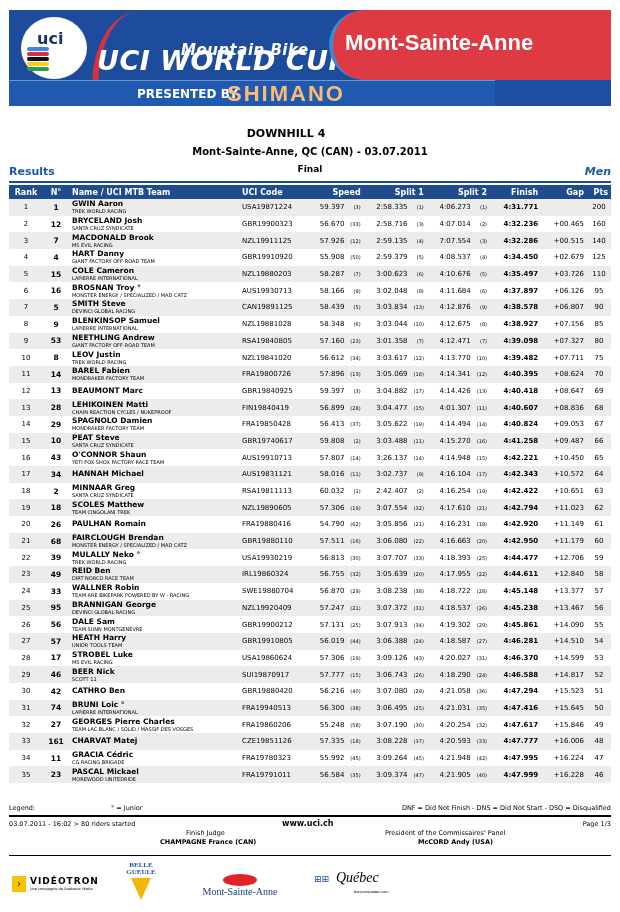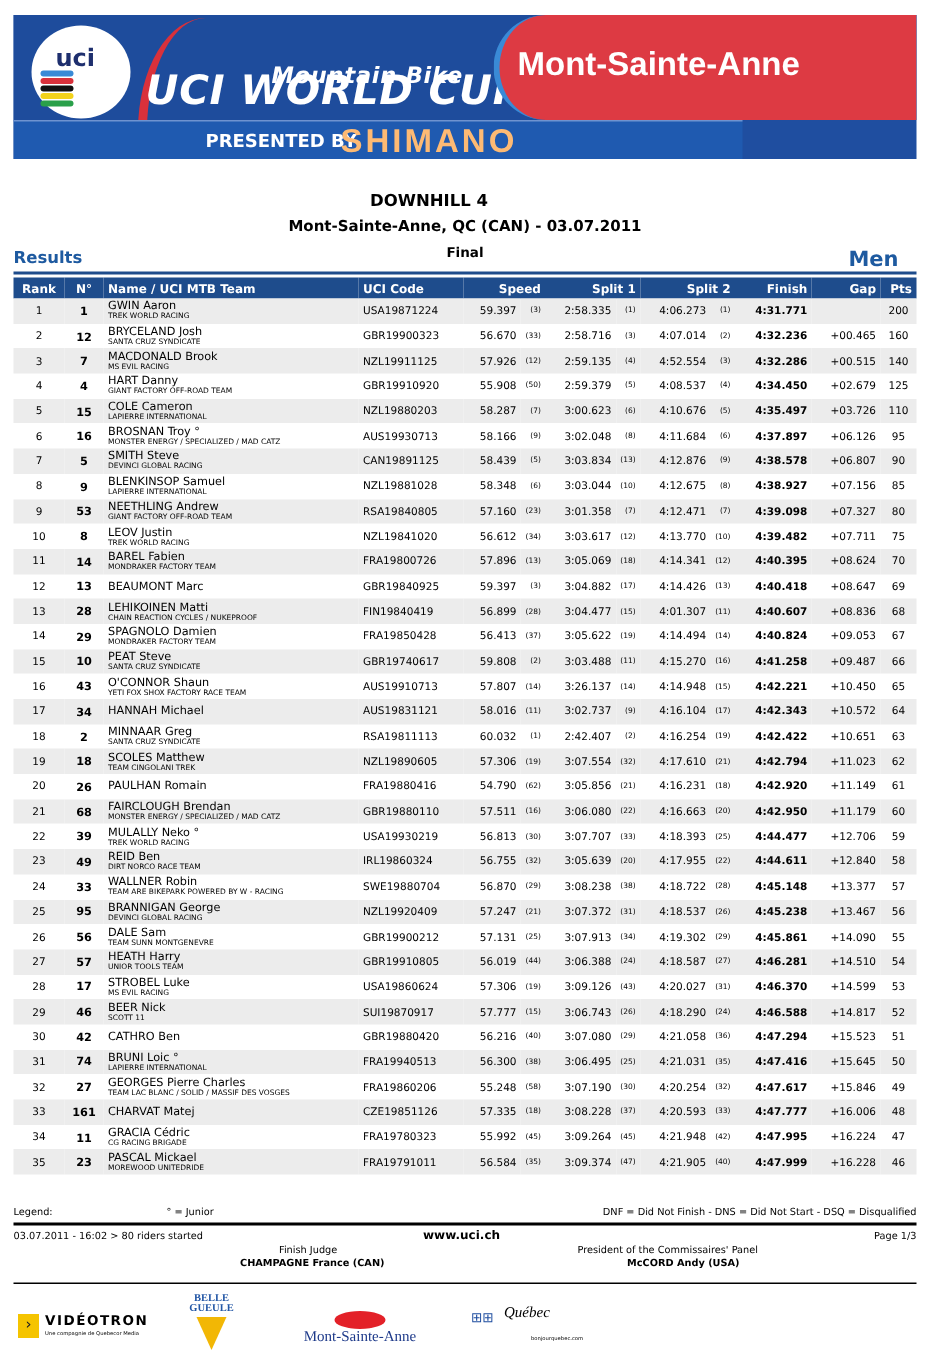--- a/index.html
+++ b/index.html
@@ -16,31 +16,31 @@
   .title-big { position: absolute; left: 88px; top: 35px; font-size: 27px; font-style: italic; font-weight: bold; color: #fff; letter-spacing: 0.5px; }
   .city-box { position: absolute; left: 320px; top: 0; width: 282px; height: 70px; background: #dd3a43; border-radius: 40px 0 0 40px; border-left: 4px solid #3a8ad6; }
   .city-text { position: absolute; left: 12px; top: 20px; font-size: 22px; font-weight: bold; color: #fff; font-family: "Liberation Sans", sans-serif; }
   .presented { position: absolute; left: 128px; top: 6px; font-size: 12px; font-weight: bold; color: #fff; }
   .shimano { position: absolute; left: 218px; top: 0px; font-size: 22px; font-weight: bold; color: #fdba74; letter-spacing: 2px; font-family: "Liberation Sans", sans-serif; }
 
   .event-title { position: absolute; left: 0; width: 572px; top: 127px; text-align: center; font-size: 11px; font-weight: bold; }
   .event-sub { position: absolute; left: 0; width: 620px; top: 146px; text-align: center; font-size: 10px; font-weight: bold; }
   .results-lbl { position: absolute; left: 9px; top: 165px; font-size: 11px; font-weight: bold; color: #1e5aa0; }
   .final-lbl { position: absolute; left: 0; width: 620px; top: 164px; text-align: center; font-size: 9px; font-weight: bold; }
-  .men-lbl { position: absolute; right: 21px; top: 165px; font-size: 14px; font-weight: bold; color: #1e5aa0; }
+  .men-lbl { position: absolute; right: 9px; top: 165px; font-size: 11px; font-weight: bold; color: #1e5aa0; font-style: italic; }
   .rule { position: absolute; left: 9px; width: 602px; height: 2px; background: #1e4c8c; top: 181px; }
 
   table { position: absolute; left: 9px; top: 185px; width: 602px; border-collapse: collapse; font-size: 7px; }
   thead th { background: #1e4c8c; color: #fff; font-size: 8px; font-weight: bold; height: 14px; padding: 0 3px; white-space: nowrap; }
   tbody td { height: 16.7px; padding: 0 3px; vertical-align: middle; white-space: nowrap; }
   tbody tr:nth-child(odd) td { background: #ececec; }
   .c-rank { width: 34px; text-align: center; }
   .c-no { width: 26px; text-align: center; font-weight: bold; font-size: 7.5px; }
   .c-name { width: 170px; text-align: left; }
-  .c-name .nm { display: block; font-weight: normal; font-size: 7.5px; line-height: 8px; }
+  .c-name .nm { display: block; font-weight: bold; font-size: 7.5px; line-height: 8px; }
   .c-name .tm { display: block; font-size: 5px; line-height: 6px; }
   .c-code { width: 70px; text-align: left; }
   .c-num { text-align: right; }
   .c-pos { font-size: 5px; text-align: right; width: 16px; }
   .c-fin { font-weight: bold; text-align: right; }
   .c-gap { text-align: right; }
   .c-pts { text-align: center; width: 24px; }
   th.l { text-align: left; }
   th.r { text-align: right; }
   th.c { text-align: center; }
@@ -149,21 +149,21 @@
     <td class="c-no">7</td>
     <td class="c-name">
       <span class="nm">MACDONALD Brook</span>
       <span class="tm">MS EVIL RACING</span>
     </td>
     <td class="c-code">NZL19911125</td>
     <td class="c-num">57.926</td>
     <td class="c-pos">(12)</td>
     <td class="c-num">2:59.135</td>
     <td class="c-pos">(4)</td>
-    <td class="c-num">4:52.554</td>
+    <td class="c-num">7:07.554</td>
     <td class="c-pos">(3)</td>
     <td class="c-fin">4:32.286</td>
     <td class="c-gap">+00.515</td>
     <td class="c-pts">140</td>
   </tr>
 
   <tr>
     <td class="c-rank">4</td>
     <td class="c-no">4</td>
     <td class="c-name">
@@ -798,16 +798,16 @@
   <div class="sp" style="left:112px; top:4px; width:40px; height:46px; text-align:center;">
     <span style="display:block; font-size:7px; font-weight:bold; color:#2357a6; line-height:7px; font-family:'Liberation Serif', serif;">BELLE GUEULE</span>
     <span style="display:block; margin:2px auto 0; width:0; height:0; border-left:10px solid transparent; border-right:10px solid transparent; border-top:22px solid #f2b705;"></span>
   </div>
   <div class="sp" style="left:186px; top:16px; width:90px; height:30px; text-align:center;">
     <span style="display:block; margin:0 auto; width:34px; height:12px; border-radius:50%; background:#e32128;"></span>
     <span style="display:block; font-size:10px; color:#1e3a8a; font-family:'Liberation Serif', serif;">Mont-Sainte-Anne</span>
   </div>
   <div class="sp" style="left:305px; top:12px; width:90px; height:36px;">
     <span style="position:absolute; left:0; top:4px; font-size:9px; color:#1f4ea0;">⊞⊞</span>
-    <span style="position:absolute; left:22px; top:0; font-size:10px; font-style:italic; font-family:'Liberation Serif', serif;">Québec</span>
+    <span style="position:absolute; left:22px; top:0; font-size:14px; font-style:italic; font-family:'Liberation Serif', serif;">Québec</span>
     <span style="position:absolute; left:40px; top:20px; font-size:3.5px;">bonjourquebec.com</span>
   </div>
 </div>
 
 </body></html>

